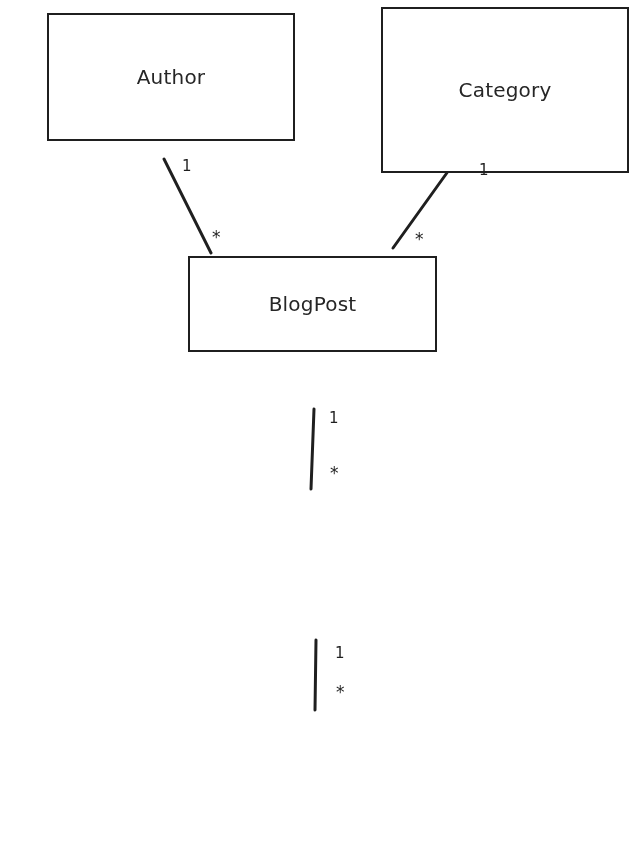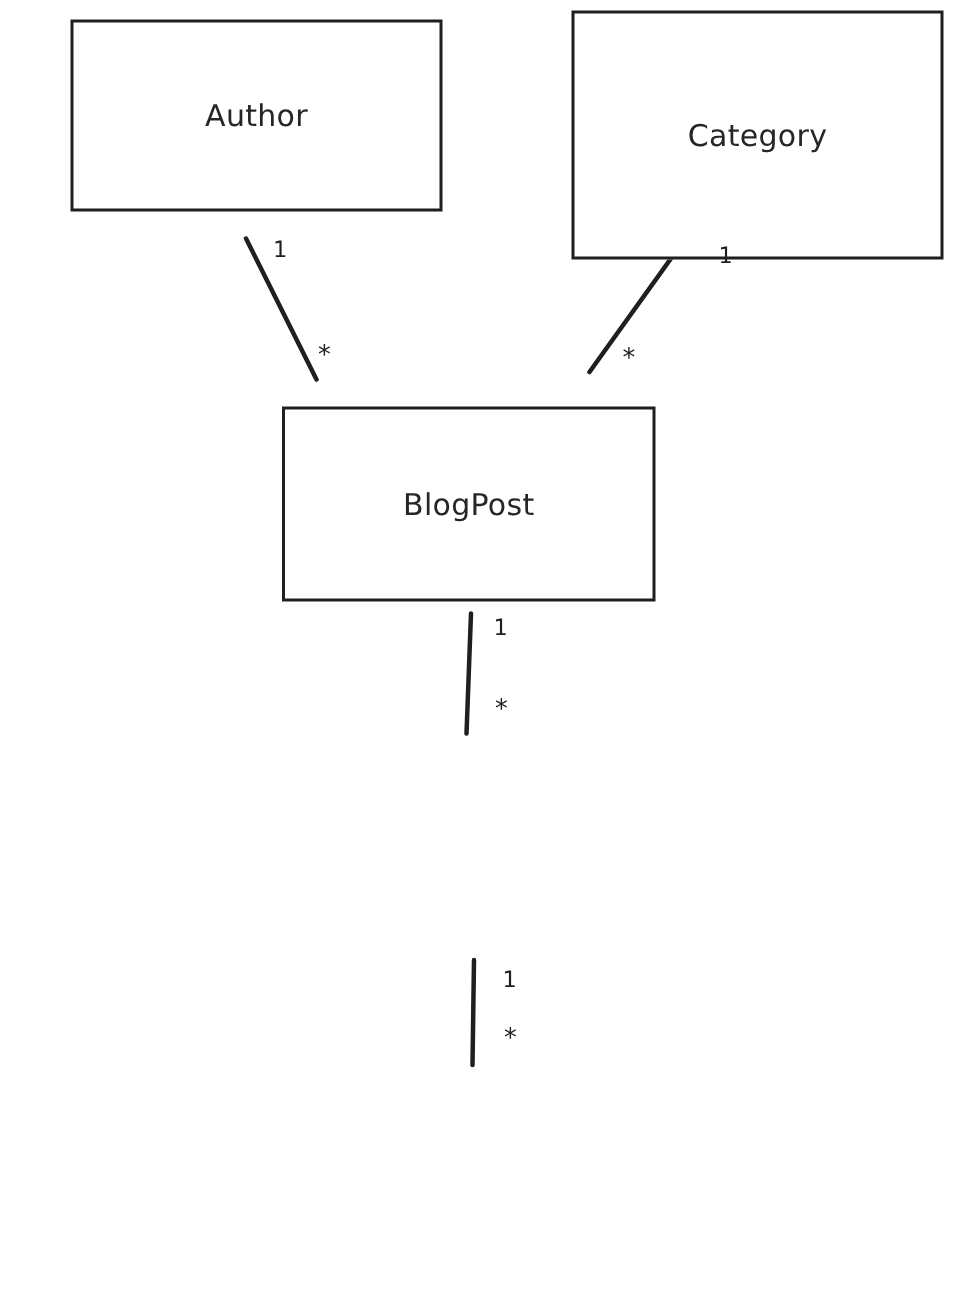--- a/index.html
+++ b/index.html
@@ -71,21 +71,21 @@
   </svg>
 
   <div class="entity-box" style="left:11px; top:13px; width:248px; height:128px;margin-left:36px;">
     <span class="entity-label">Author</span>
   </div>
 
   <div class="entity-box" style="left:381px; top:7px; width:248px; height:166px;">
     <span class="entity-label">Category</span>
   </div>
 
-  <div class="entity-box" style="left:188px; top:271px; width:249px; height:130px;">
+  <div class="entity-box" style="left:188px; top:256px; width:249px; height:96px;">
     <span class="entity-label">BlogPost</span>
   </div>
 
 
 
   <span class="multiplicity-label" style="left:182px; top:159px;">1</span>
   <span class="multiplicity-label many" style="left:212px; top:229px;">*</span>
 
   <span class="multiplicity-label" style="left:479px; top:163px;">1</span>
   <span class="multiplicity-label many" style="left:415px; top:231px;">*</span>

